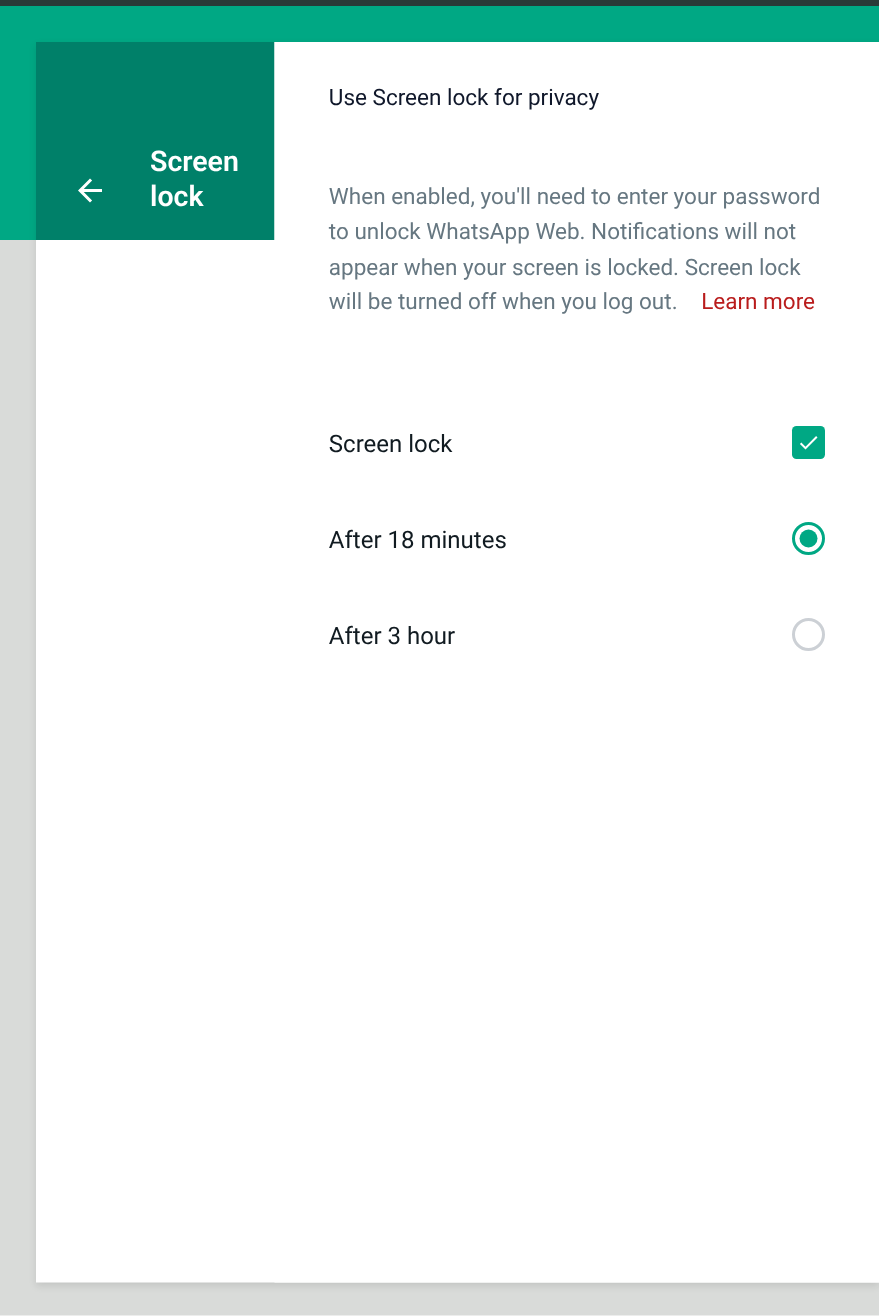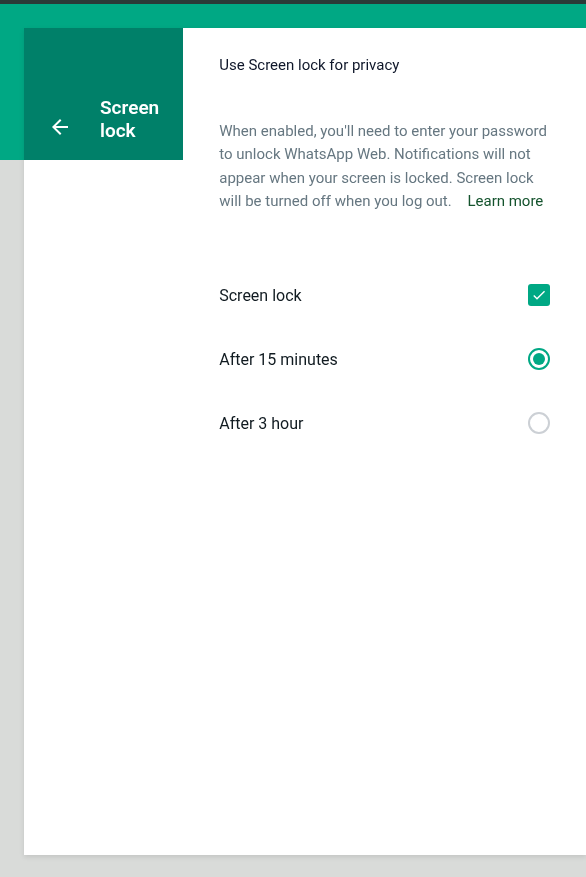--- a/index.html
+++ b/index.html
@@ -59,21 +59,21 @@
       font-weight: 400;
       margin-bottom: 46px;
     }
     .description {
       color: #667781;
       font-size: 15px;
       line-height: 1.55;
       margin-bottom: 50px;
     }
     .learn-more {
-      color: #14532d;
+      color: #b91c1c;
       cursor: pointer;
       padding-left: 12px;
     }
     .row {
       display: flex;
       justify-content: space-between;
       align-items: center;
       height: 64px;
     }
     .row-label {
@@ -142,21 +142,21 @@
       <div class="row-label">Screen lock</div>
       <div class="checkbox">
         <svg width="16" height="16" viewBox="0 0 24 24" fill="none">
           <path d="M9 16.17L4.83 12l-1.42 1.41L9 19 21 7l-1.41-1.41L9 16.17z" fill="#fff"></path>
         </svg>
       </div>
     </div>
 
 
     <div class="row">
-      <div class="row-label">After 15 minutes</div>
+      <div class="row-label">After 18 minutes</div>
       <div class="radio selected"></div>
     </div>
 
     <div class="row">
       <div class="row-label">After 3 hour</div>
       <div class="radio"></div>
     </div>
   </div>
 
   <div class="rest"></div>

